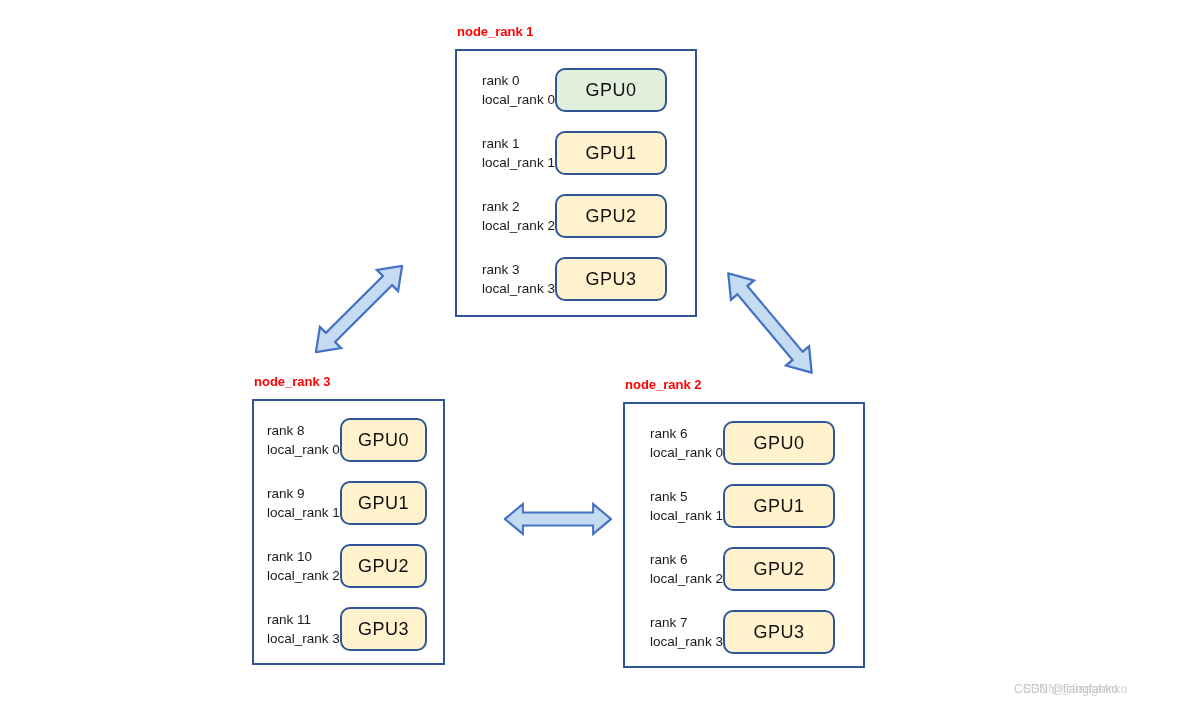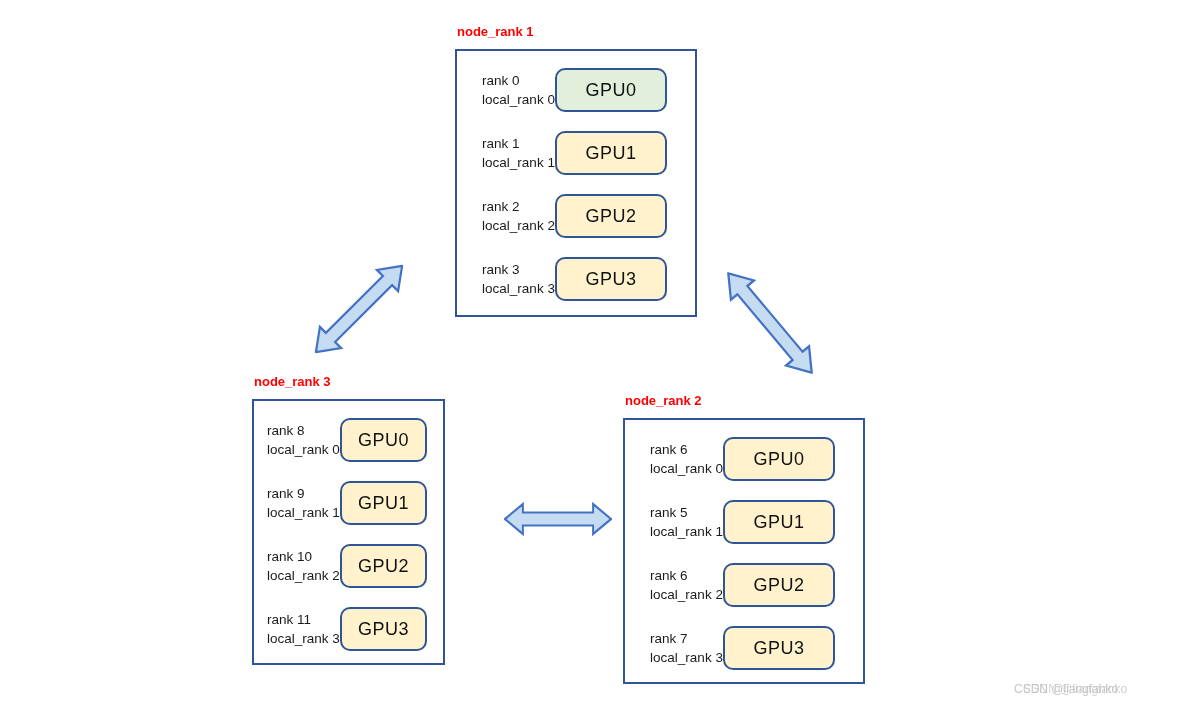--- a/index.html
+++ b/index.html
@@ -8,21 +8,21 @@
 
   .node{position:absolute;}
   .node-title{font-size:13px;font-weight:bold;color:var(--title_red);margin:0 0 7px 2px;line-height:20px;}
   .node-box{border:2.5px solid var(--box_border);background:#fff;box-sizing:border-box;
             display:flex;flex-direction:column;gap:19px;padding:17px 16px 17px 13px;}
   .pos-top  .node-box{width:242px;height:268px;}
   .pos-left .node-box{width:193px;height:266px;}
   .pos-right .node-box{width:242px;height:266px;}
   .pos-top{left:455px;top:22px;}
   .pos-left{left:252px;top:372px;}
-  .pos-right{left:623px;top:375px;margin-top:16px;}
+  .pos-right{left:623px;top:375px;}
 
   .gpu-row{display:flex;align-items:center;justify-content:center;height:44px;flex:0 0 44px;}
   .rank-label{font-size:13.5px;line-height:19px;color:var(--label_text);white-space:nowrap;}
   .gpu-chip{width:112px;height:44px;box-sizing:border-box;border:2px solid var(--chip_border);
             border-radius:10px;display:flex;align-items:center;justify-content:center;
             font-size:18px;color:#111;letter-spacing:0.5px;}
 
   .arrow{position:absolute;}
   .arrow svg{display:block;}
 

